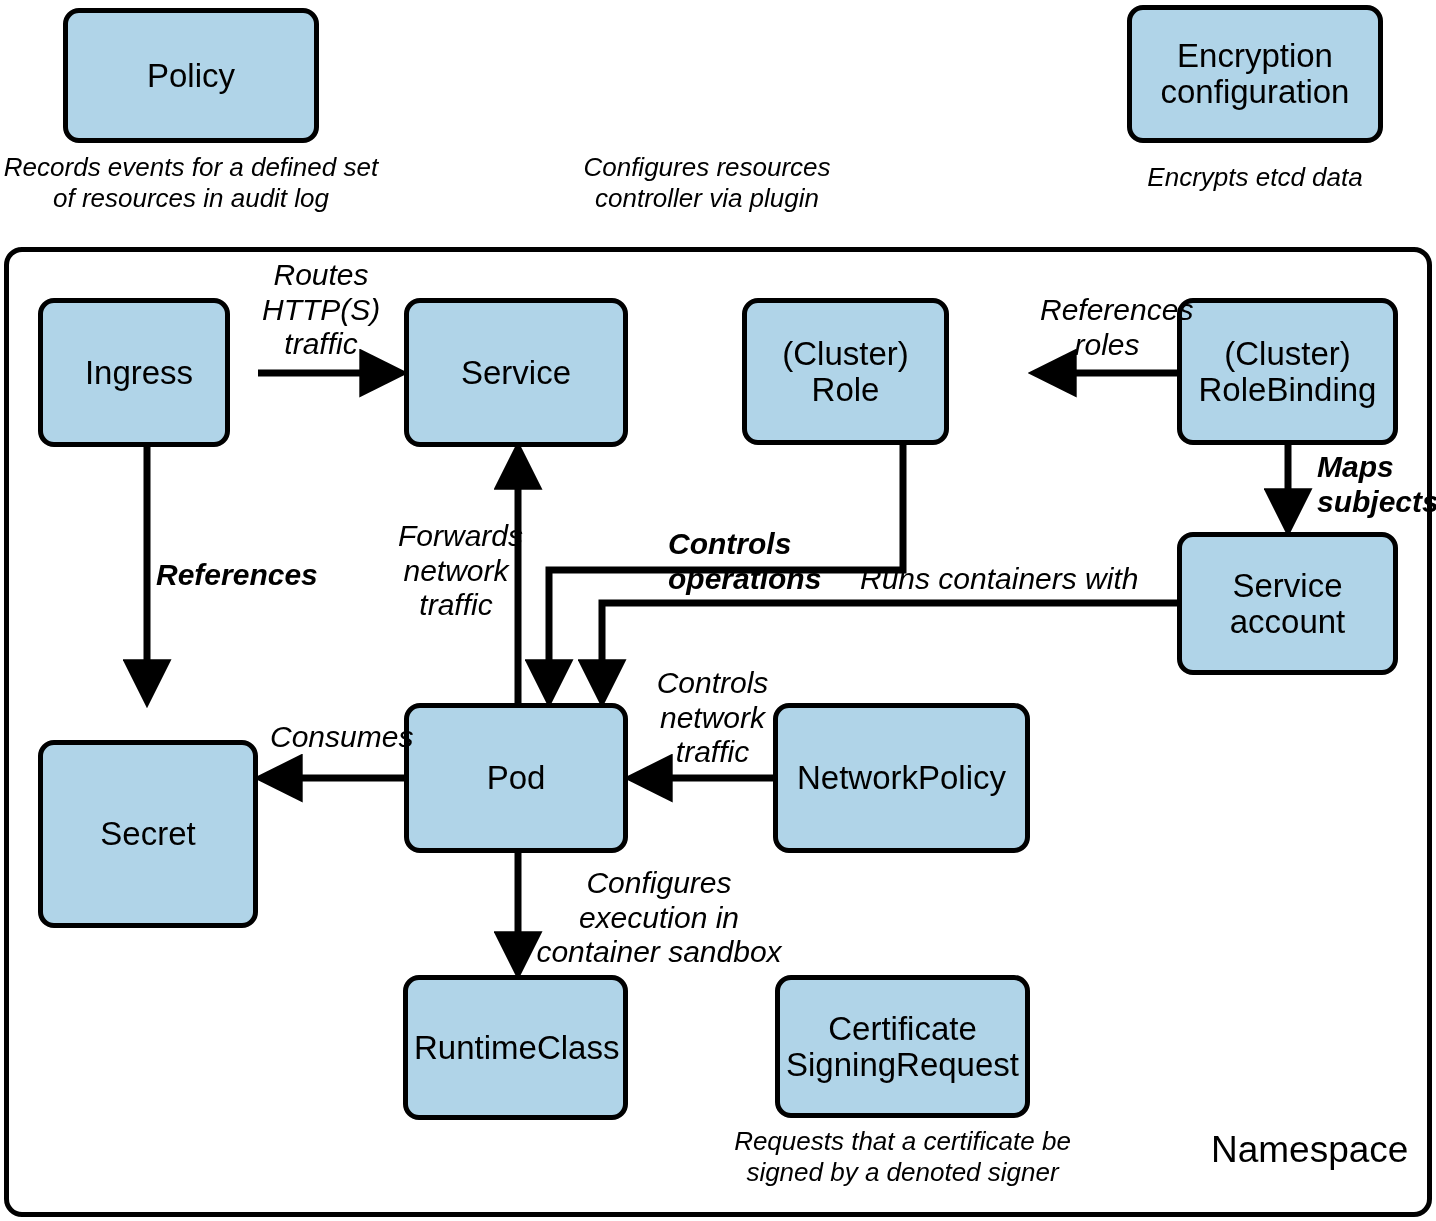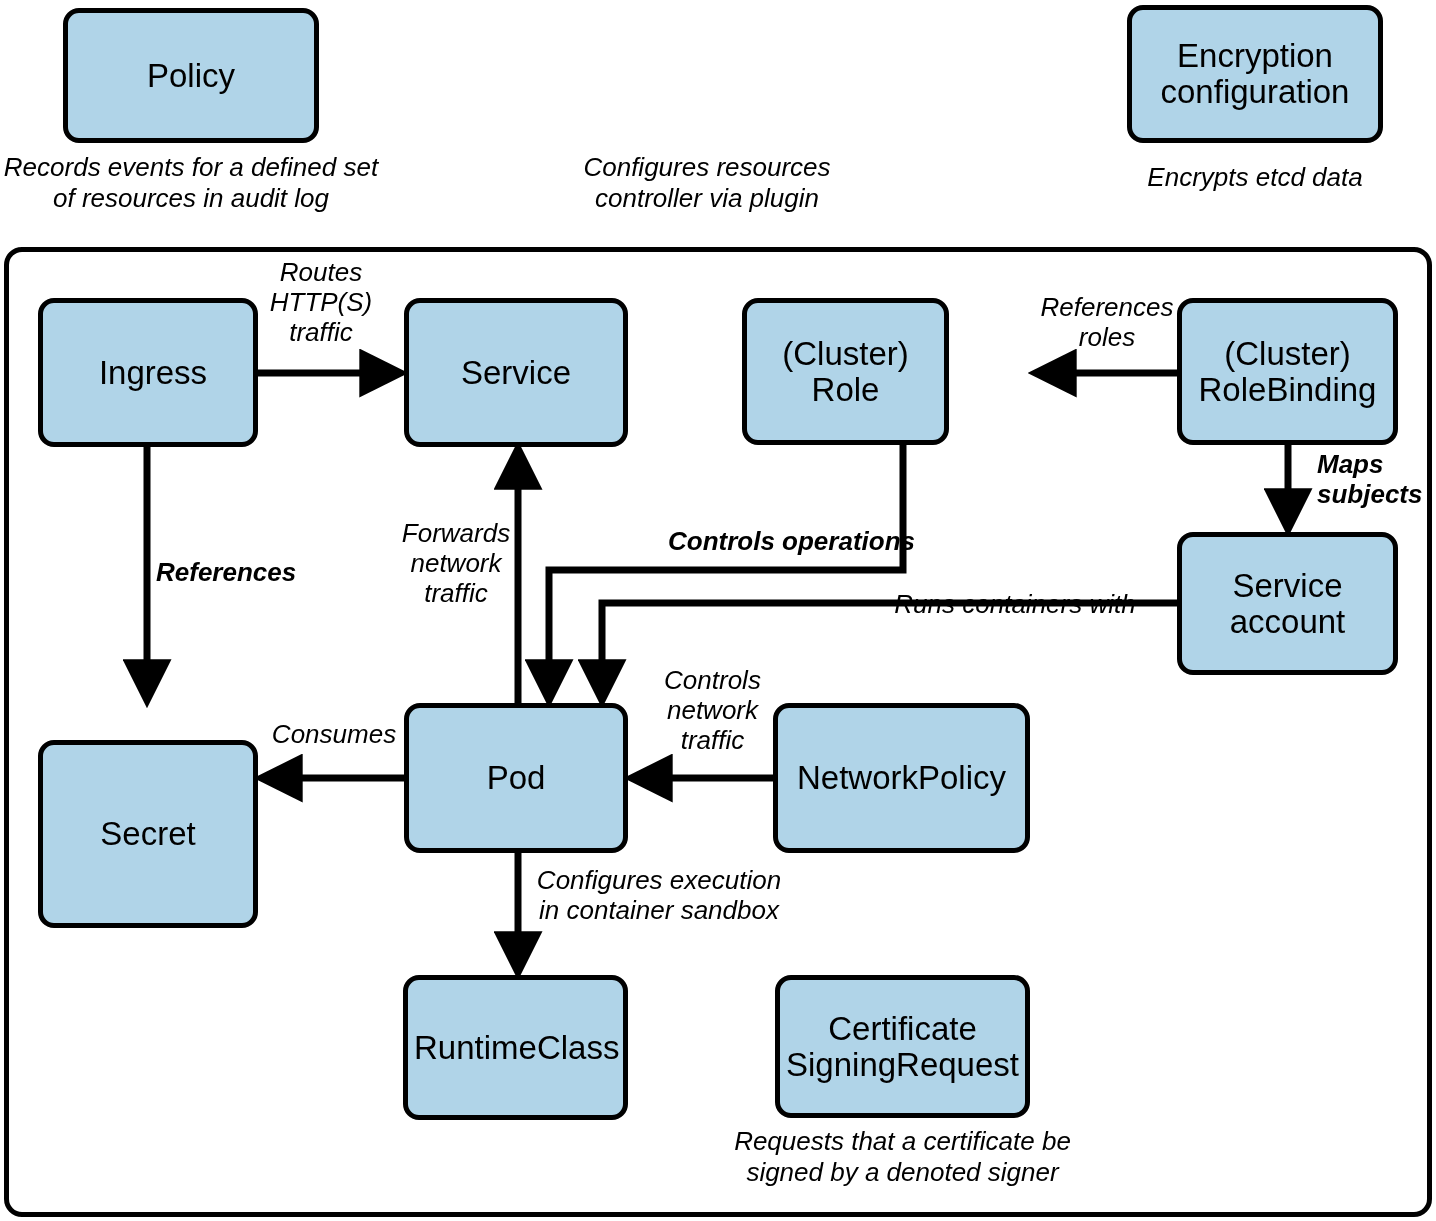--- a/index.html
+++ b/index.html
@@ -52,29 +52,29 @@
     font-size: 26px;
     line-height: 1.18;
     text-align: center;
     color: #000000;
     z-index: 4;
   }
   
   .edge-label {
     position: absolute;
     font-style: italic;
-    font-size: 26px;
+    font-size: 30px;
     line-height: 1.15;
     color: #000000;
     background: transparent;
     z-index: 5;
   }
   .edge-label.center { text-align: center; }
   .edge-label.left   { text-align: left; font-weight: bold; }
-  .edge-label.right  { text-align: center; margin-top: 28px; }
+  .edge-label.right  { text-align: left; }
   
   #namespace-container {
     position: absolute;
     left: 4px;
     top: 247px;
     width: 1428px;
     height: 970px;
     box-sizing: border-box;
     border: 5px solid #000000;
     border-radius: 18px;
@@ -90,20 +90,21 @@
     z-index: 4;
     white-space: nowrap;
   }
 </style>
 </head>
 <body>
 
 <div id="canvas">
 
   <div id="namespace-container"></div>
+  <div id="namespace-label">Namespace</div>
 
   <svg class="layer" viewBox="0 0 1436 1221" xmlns="http://www.w3.org/2000/svg" aria-hidden="true">
     <defs>
       <marker id="arrowhead" markerWidth="7" markerHeight="7" refX="3.1" refY="3.5" orient="auto" markerUnits="strokeWidth">
         <path d="M0,0 L7,3.5 L0,7 z" fill="#000000"></path>
       </marker>
     </defs>
     <g fill="none" stroke="#000000" stroke-width="7" stroke-linecap="butt" stroke-linejoin="miter">
 
       <path d="M258,373 L381,373" marker-end="url(#arrowhead)"></path>
@@ -133,21 +134,21 @@
   </div>
   <div class="caption" style="left:-8px; top:152px; width:398px;">Records events for a defined set of resources in audit log</div>
 
   <div class="caption" style="left:553px; top:152px; width:308px;">Configures resources controller via plugin</div>
 
   <div class="node" style="left:1127px; top:5px;  width:256px; height:138px;">
     <span>Encryption configuration</span>
   </div>
   <div class="caption" style="left:1105px; top:162px; width:300px;">Encrypts etcd data</div>
 
-  <div class="node" style="left:38px;  top:298px; width:220px; height:149px;padding-left:16px;">
+  <div class="node" style="left:38px;  top:298px; width:192px; height:149px;padding-left:16px;">
     <span>Ingress</span>
   </div>
 
   <div class="node" style="left:404px; top:298px; width:224px; height:149px;">
     <span>Service</span>
   </div>
 
   <div class="node" style="left:742px; top:298px; width:207px; height:147px;">
     <span>(Cluster) Role</span>
   </div>

